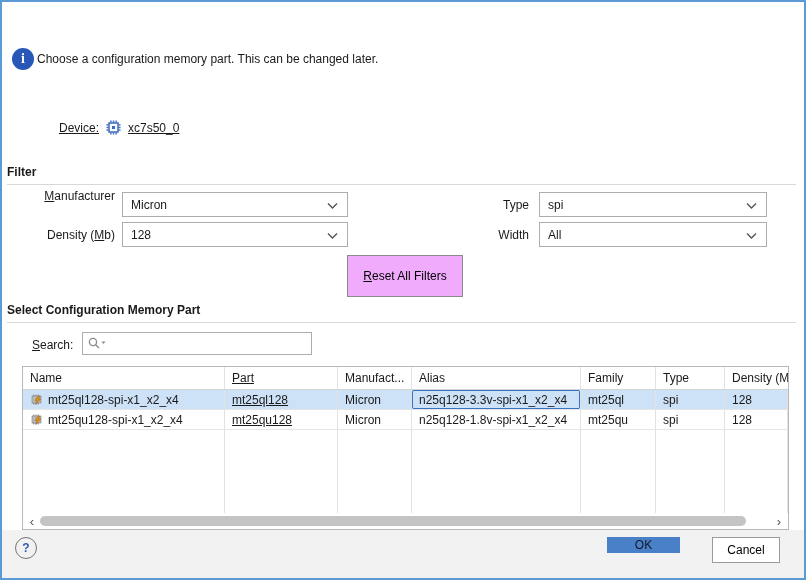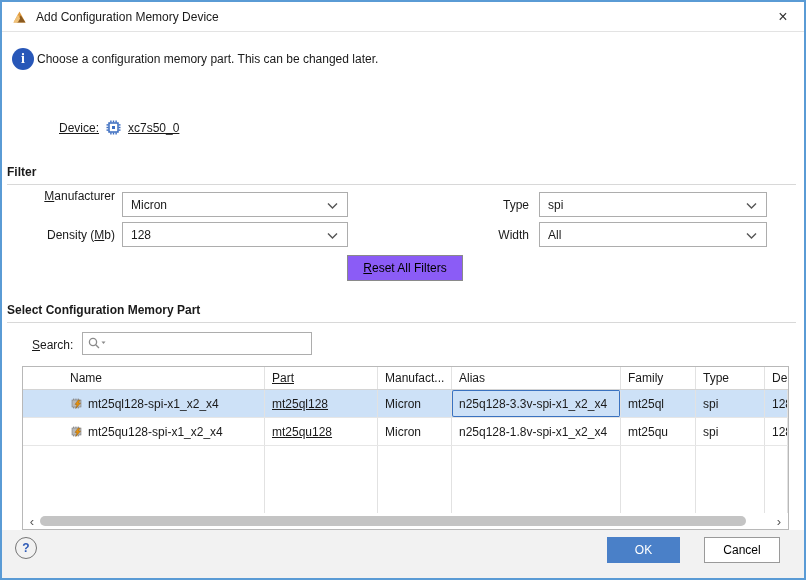--- a/index.html
+++ b/index.html
@@ -34,43 +34,43 @@
   
   .section-title { position:absolute; left:5px; font-weight:bold; }
   .section-rule { position:absolute; left:5px; right:8px; border-top:1px solid #d8d8d8; }
 
   
   .f-label { position:absolute; width:113px; text-align:right; }
   .mn { text-decoration:underline; text-underline-offset:1px; }
   .combo { position:absolute; height:25px; border:1px solid #adadad; background:#fff;
            display:flex; align-items:center; padding:0 26px 0 8px; }
   .combo .chev { position:absolute; right:9px; top:10px; }
-  .reset-btn { position:absolute; left:345px; top:253px; width:116px; height:26px;
-               background:#8b5cf6; border:1px solid #8a8a8a; display:flex;
+  .reset-btn { position:absolute; left:345px; top:253px; width:116px; height:42px;
+               background:#f0abfc; border:1px solid #8a8a8a; display:flex;
                align-items:center; justify-content:center; }
 
   
   .search-label { position:absolute; left:30px; top:336px; }
   .search-box { position:absolute; left:80px; top:330px; width:230px; height:23px;
                 border:1px solid #adadad; display:flex; align-items:center;
                 padding-left:5px; background:#fff; }
   .search-box input { border:none; outline:none; flex:1; min-width:0;
                       font:inherit; margin-left:3px; }
 
   
   .table-wrap { position:absolute; left:20px; top:364px; width:767px; height:164px;
                 border:1px solid #b8b8b8; background:#fff; display:flex;
                 flex-direction:column; }
   .thead { display:flex; height:23px; flex:0 0 auto; border-bottom:1px solid #d4d4d4;
            background:#fff; }
   .th { padding-left:7px; line-height:22px; border-right:1px solid #e2e2e2;
         overflow:hidden; white-space:nowrap; }
-  .c0{width:202px;margin-left:40px;} .c1{width:113px;text-decoration:underline;} .c2{width:74px;} .c3{width:169px;}
+  .c0{width:202px;} .c1{width:113px;text-decoration:underline;} .c2{width:74px;} .c3{width:169px;}
   .c4{width:75px;} .c5{width:69px;} .c6{flex:1; border-right:none;}
-  .trow { display:flex; height:28px; flex:0 0 auto; border-bottom:1px solid #e6e6e6;
+  .trow { display:flex; height:20px; flex:0 0 auto; border-bottom:1px solid #e6e6e6;
           background:#fff; }
   .trow.selected { background:#cde1f7; }
   .td { padding-left:7px; border-right:1px solid #e2e2e2; overflow:hidden;
         white-space:nowrap; display:flex; align-items:center; gap:5px; }
   .td.alias-focus { box-shadow:inset 0 0 0 1px #3a72c0; border-radius:2px; }
   .tfill { flex:1; display:flex; }
   .tfill .td { border-bottom:none; }
 
   
   .hscroll { height:16px; flex:0 0 auto; display:flex; align-items:center;
@@ -81,41 +81,32 @@
   .scroll-thumb { position:absolute; left:2px; top:3px; height:10px; width:96%;
                   background:#c4c4c4; border-radius:5px; }
 
   
   .footer { position:absolute; left:0; right:0; bottom:0; height:48px;
             background:#f2f2f2; }
   .help-btn { position:absolute; left:13px; top:7px; width:22px; height:22px;
               border:1px solid #757575; border-radius:50%; color:#2f5bb7;
               font-weight:bold; display:flex; align-items:center;
               justify-content:center; background:transparent; }
-  .ok-btn { position:absolute; right:124px; top:7px; width:73px; height:26px;
-            background:#4a80c8; color:#ffffff; border:1px solid #4a80c8;
+  .ok-btn { position:absolute; right:124px; top:7px; width:73px; height:16px;
+            background:#4a80c8; color:#0f172a; border:1px solid #4a80c8;
             display:flex; align-items:center; justify-content:center; }
-  .cancel-btn { position:absolute; right:24px; top:7px; width:76px; height:26px;
+  .cancel-btn { position:absolute; right:24px; top:7px; width:68px; height:26px;
                 background:#fff; border:1px solid #9a9a9a; display:flex;
                 align-items:center; justify-content:center; }
 </style>
 </head>
 <body>
 
 <div class="dialog">
 
-  <div class="titlebar">
-    <svg class="app-icon" viewBox="0 0 16 16">
-      <path d="M2 13.5 L8 2.5 L14 13.5 Z" fill="#e09a3c"></path>
-      <path d="M5.2 13.5 L9.2 6.2 L14 13.5 Z" fill="#8a5a20"></path>
-      <path d="M2 13.5 L6.4 5.4 L8.6 9.4 L6.3 13.5 Z" fill="#f0c27a"></path>
-    </svg>
-    <span class="title-text">Add Configuration Memory Device</span>
-    <div class="close-btn">×</div>
-  </div>
 
   <div class="banner">
     <div class="info-icon">i</div>
     <span class="banner-text">Choose a configuration memory part. This can be changed later.</span>
   </div>
 
   <div class="device-row">
     <span>Device:</span>
     <svg width="15" height="15" viewBox="0 0 15 15">
       <rect x="3" y="3" width="9" height="9" fill="none" stroke="#3a6cc0" stroke-width="1.5"></rect>

